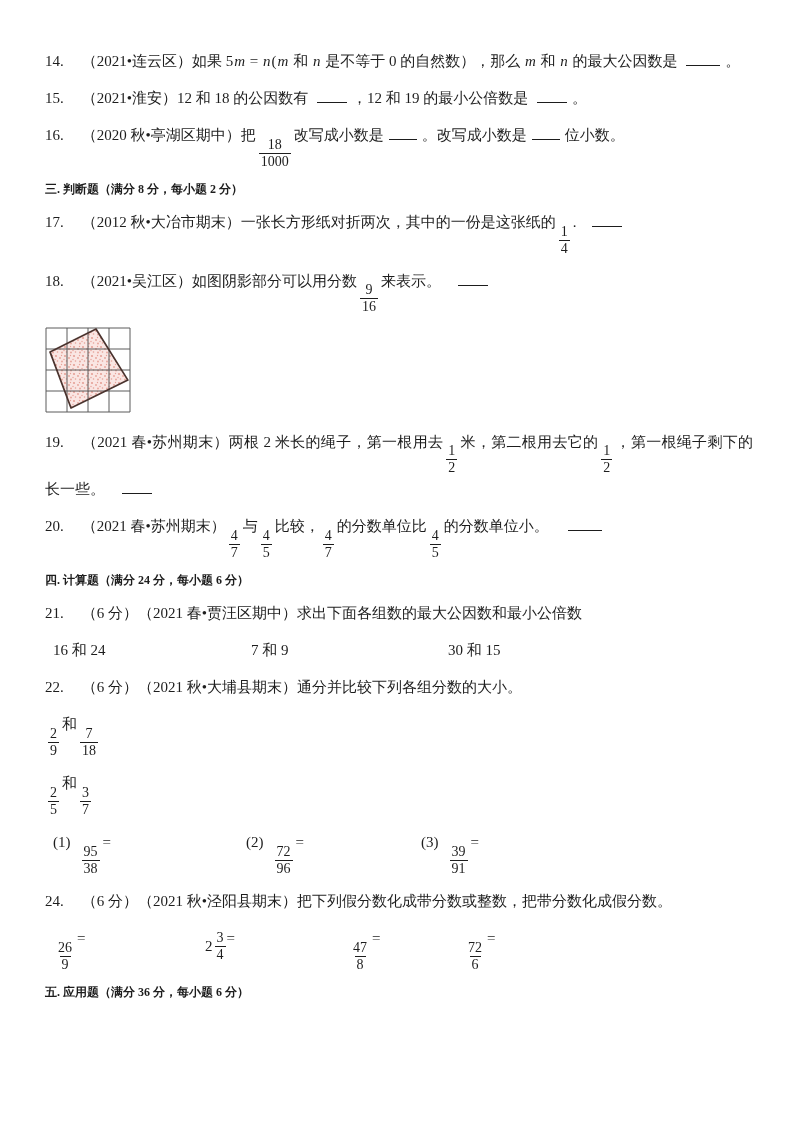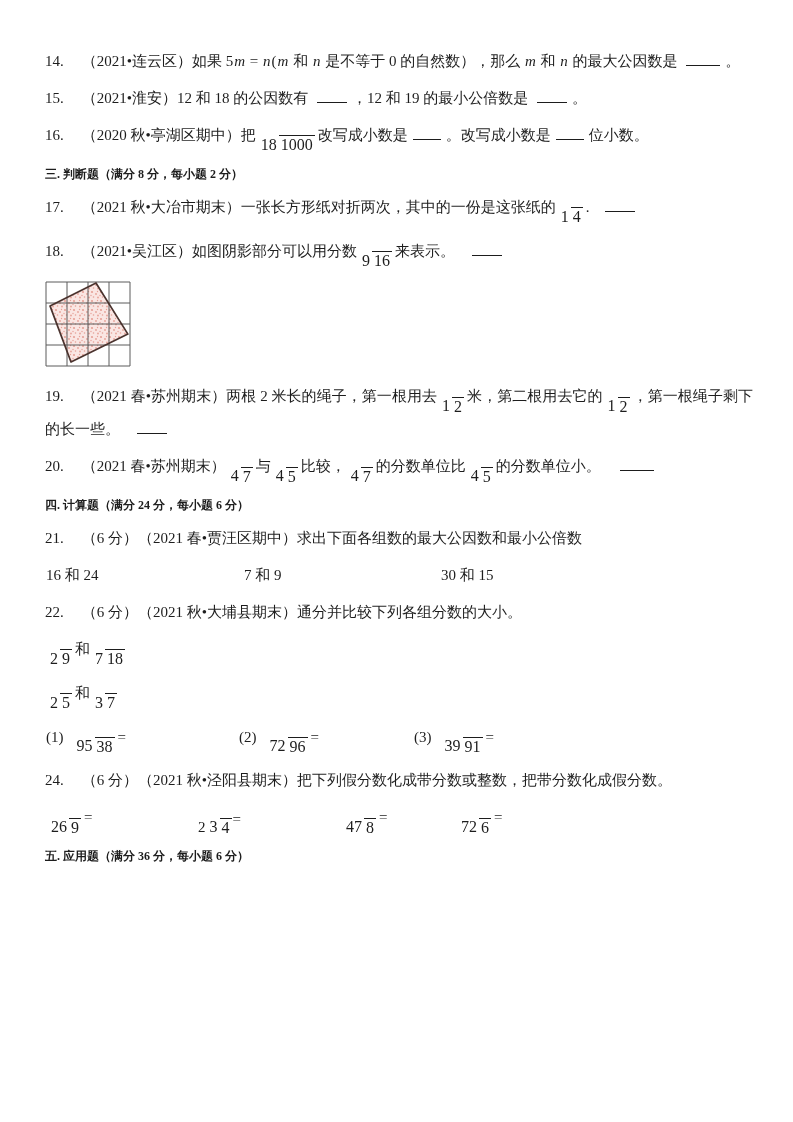--- a/index.html
+++ b/index.html
@@ -4,52 +4,52 @@
 <style>
   html,body{margin:0;padding:0;}
   body{
     width:793px;height:1122px;background:#ffffff;
     font-family:"Liberation Serif","DejaVu Serif",serif;
     color:#1d1d1d;overflow:hidden;
   }
   #doc{padding:48px 40px 0 45px;width:708px;}
   .q{font-size:15px;line-height:26px;margin:0 0 11px;text-align:justify;}
   .sec-heading{font-size:12px;font-weight:700;margin:3px 0 11px;}
-  .row{display:flex;margin:0 1px 11px;font-size:15px;line-height:26px;align-items:flex-end;}
+  .row{display:flex;margin:0 8px 11px;font-size:15px;line-height:26px;}
   .row .cell{flex:0 0 auto;}
   .txt{white-space:pre-wrap;}
   .mvar{font-style:italic;padding:0 1px;}
   .spacer{display:inline-block;height:1px;}
   .blank{
     display:inline-block;height:1.02em;width:30px;margin:0 5px;
     border-bottom:1.5px solid #1d1d1d;vertical-align:baseline;
   }
   .frac{
-    display:inline-flex;flex-direction:row;align-items:center;
-    vertical-align:-0.62em;margin:0 3px;font-size:16px;line-height:1.15;
+    display:inline-flex;flex-direction:column;align-items:center;
+    vertical-align:-0.62em;margin:0 3px;font-size:14px;line-height:1.15;
   }
   .frac .num,.frac .den{padding:0 2px;text-align:center;}
   .frac .den{border-top:1px solid #1d1d1d;}
   .mixed{display:inline-flex;align-items:center;vertical-align:-0.55em;}
   .mixed .whole{font-size:15px;line-height:1;margin-right:1px;}
   .figure{margin:2px 0 12px;}
 </style>
 </head>
 <body>
 
 <main>
   <div id="doc">
       <div class="q"><span class="txt">14.</span><span class="spacer" style="width: 18px;"></span><span class="txt">（2021•连云区）如果 5</span><span class="mvar">m</span><span class="txt"> = </span><span class="mvar">n</span><span class="txt">(</span><span class="mvar">m</span><span class="txt"> 和 </span><span class="mvar">n</span><span class="txt"> 是不等于 0 的自然数），那么 </span><span class="mvar">m</span><span class="txt"> 和 </span><span class="mvar">n</span><span class="txt"> 的最大公因数是 </span><span class="blank" style="width: 34px;"></span><span class="txt">。</span></div>
       <div class="q"><span class="txt">15.</span><span class="spacer" style="width: 18px;"></span><span class="txt">（2021•淮安）12 和 18 的公因数有 </span><span class="blank" style="width: 30px;"></span><span class="txt">，12 和 19 的最小公倍数是 </span><span class="blank" style="width: 30px;"></span><span class="txt">。</span></div>
       <div class="q"><span class="txt">16.</span><span class="spacer" style="width: 18px;"></span><span class="txt">（2020 秋•亭湖区期中）把</span><span class="frac">
           <span class="num">18</span>
           <span class="den">1000</span>
         </span><span class="txt">改写成小数是</span><span class="blank" style="width: 28px;"></span><span class="txt">。改写成小数是</span><span class="blank" style="width: 28px;"></span><span class="txt">位小数。</span></div>
       <div class="sec-heading">三. 判断题（满分 8 分，每小题 2 分）</div>
-      <div class="q"><span class="txt">17.</span><span class="spacer" style="width: 18px;"></span><span class="txt">（2021 秋•大冶市期末）一张长方形纸对折两次，其中的一份是这张纸的</span><span class="frac">
+      <div class="q"><span class="txt">17.</span><span class="spacer" style="width: 18px;"></span><span class="txt">（2012 秋•大冶市期末）一张长方形纸对折两次，其中的一份是这张纸的</span><span class="frac">
           <span class="num">1</span>
           <span class="den">4</span>
         </span><span class="txt">.</span><span class="spacer" style="width: 10px;"></span><span class="blank" style="width: 30px;"></span></div>
       <div class="q"><span class="txt">18.</span><span class="spacer" style="width: 18px;"></span><span class="txt">（2021•吴江区）如图阴影部分可以用分数</span><span class="frac">
           <span class="num">9</span>
           <span class="den">16</span>
         </span><span class="txt">来表示。</span><span class="spacer" style="width: 12px;"></span><span class="blank" style="width: 30px;"></span></div>
       <div class="figure"><svg width="86" height="86" viewBox="0 0 86 86">
           <defs>
             <pattern id="spk" width="9" height="9" patternUnits="userSpaceOnUse">

